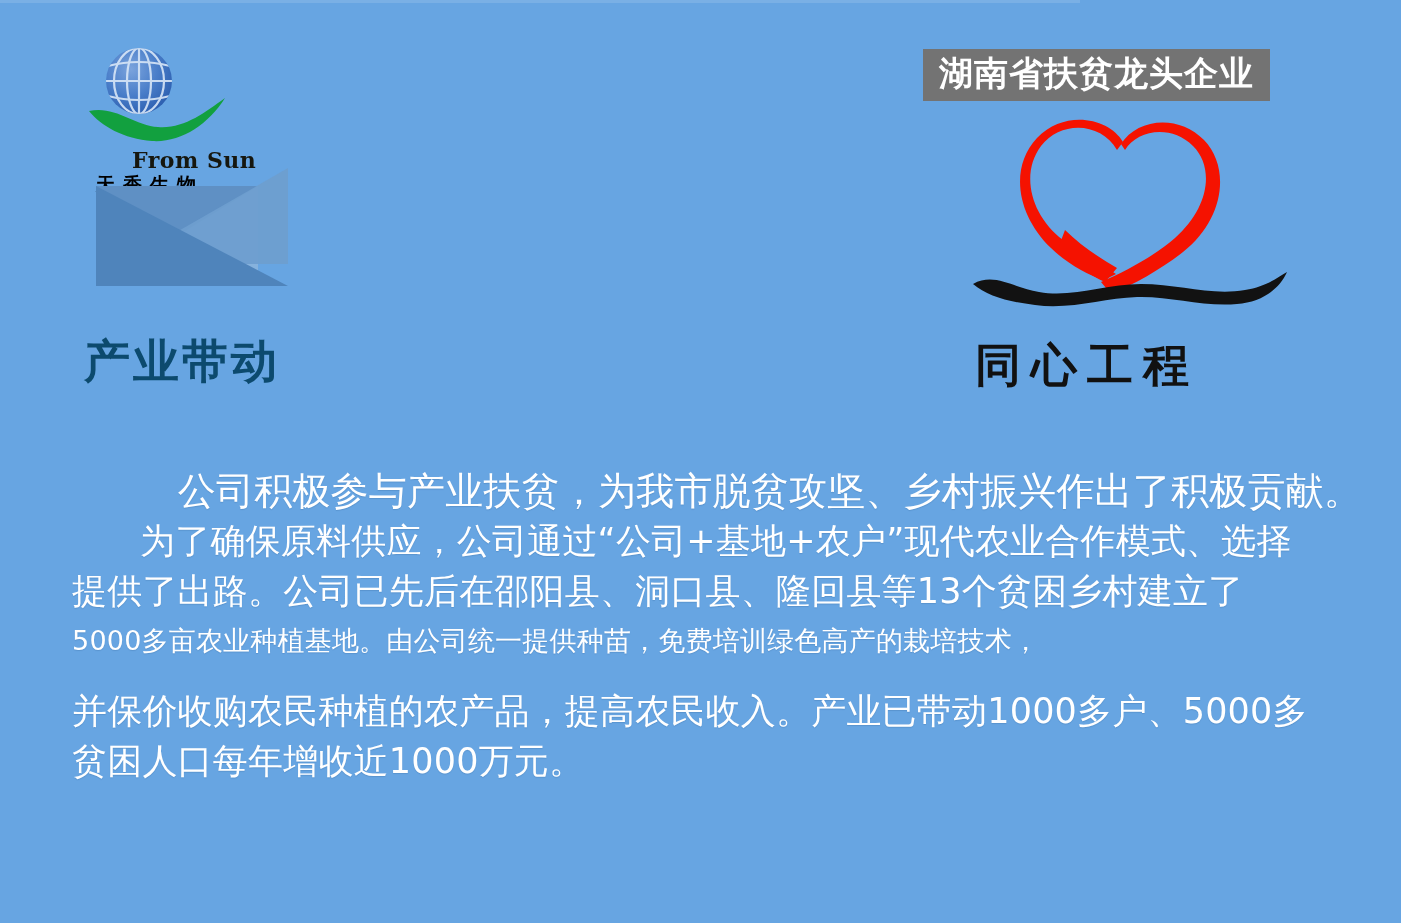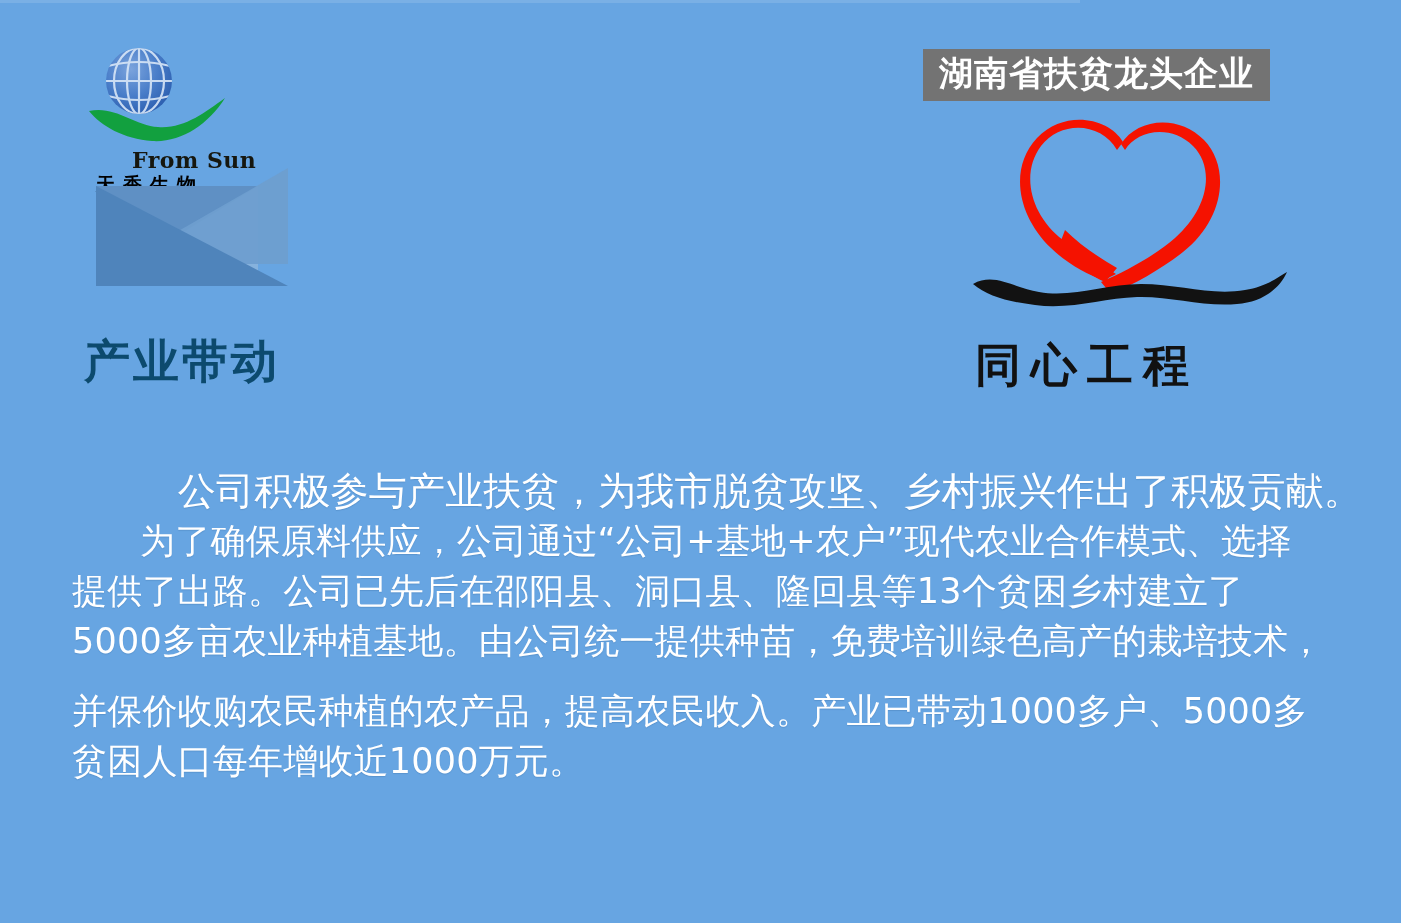--- a/index.html
+++ b/index.html
@@ -263,18 +263,18 @@
                C 44 190, 22 184, 8 172 Z" fill="#121212"></path>
     </svg>
 
     <div class="heart-caption">同心工程</div>
   </div>
 
   <div class="body-copy">
     <span class="line indent" style="font-size: 38px; text-align: right;">公司积极参与产业扶贫，为我市脱贫攻坚、乡村振兴作出了积极贡献。</span>
     <span class="line indent" style="font-size: 35px;">为了确保原料供应，公司通过“公司+基地+农户”现代农业合作模式、选择</span>
     <span class="line" style="font-size: 35px;">提供了出路。公司已先后在邵阳县、洞口县、隆回县等13个贫困乡村建立了</span>
-    <span class="line" style="font-size: 35px;">5000多亩农业种植基地。由公司统一提供种苗，免费培训绿色高产的栽培技术，</span>
+    <span class="line" style="font-size: 27px;">5000多亩农业种植基地。由公司统一提供种苗，免费培训绿色高产的栽培技术，</span>
     <span class="line" style="font-size: 35px; margin-top: 20px;">并保价收购农民种植的农产品，提高农民收入。产业已带动1000多户、5000多</span>
     <span class="line" style="font-size: 35px;">贫困人口每年增收近1000万元。</span>
   </div>
 
 </div>
 
 </body></html>

